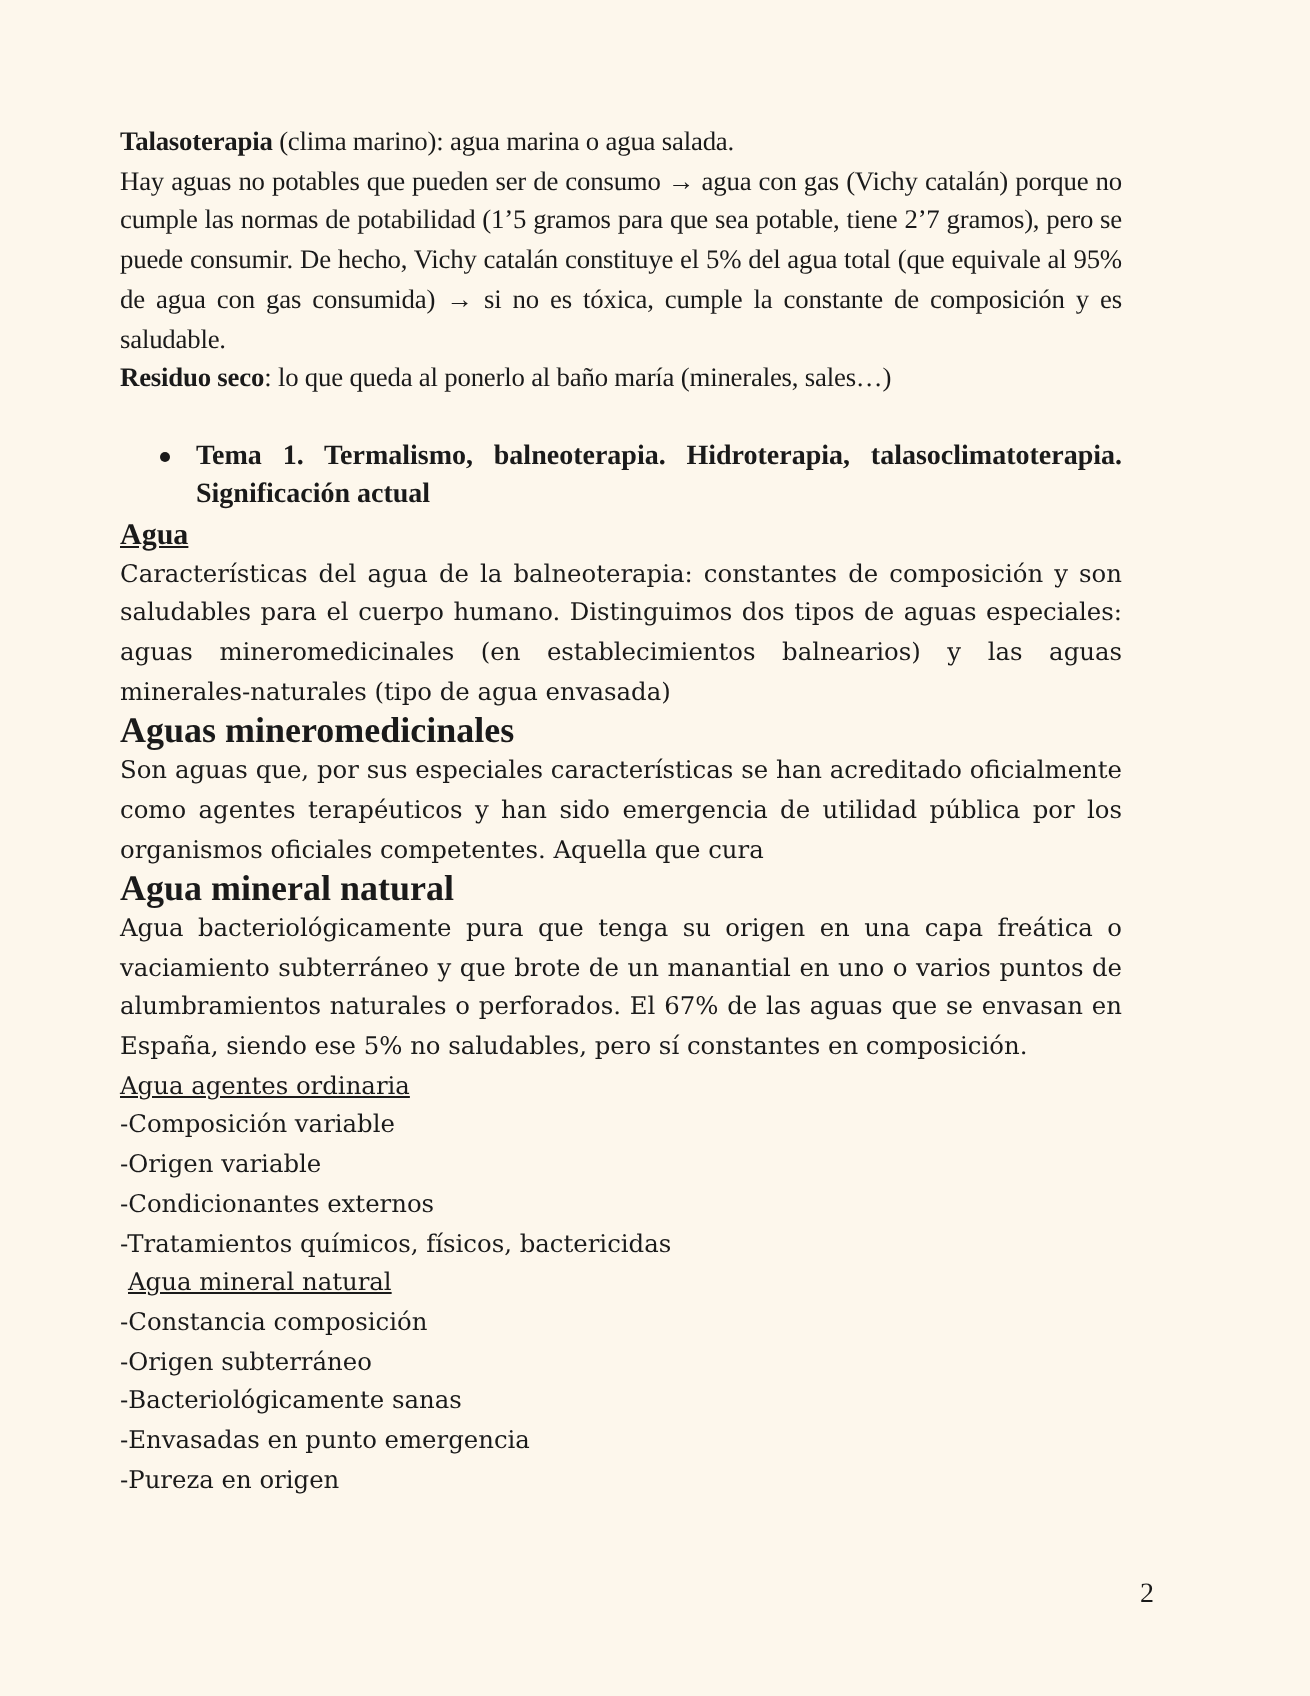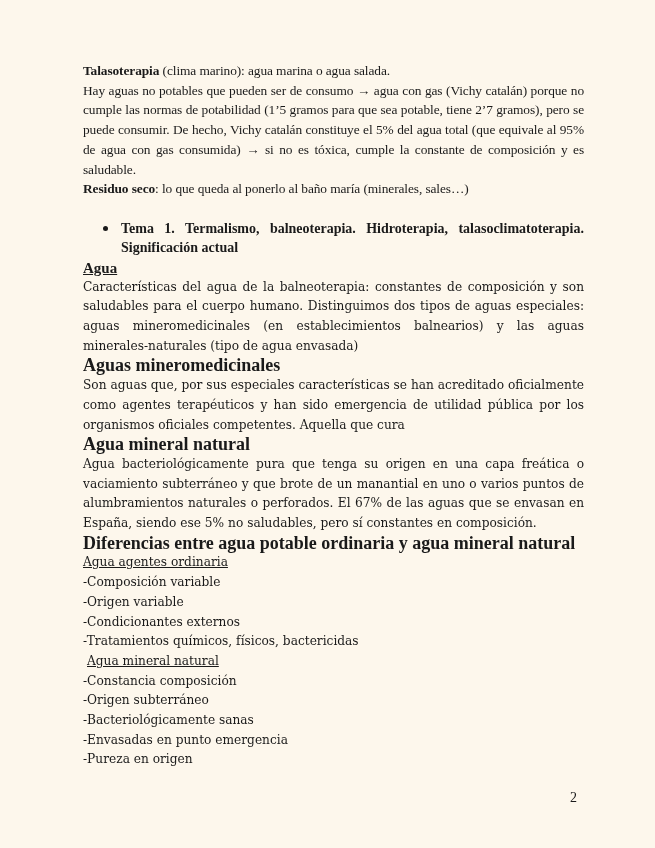--- a/index.html
+++ b/index.html
@@ -6,21 +6,21 @@
     body {
       width: 655px; height: 848px;
       background: #fdf7ec;
       font-family: "DejaVu Serif", "Liberation Serif", serif;
       color: #1a1a1a;
       position: relative;
       overflow: hidden;
     }
     .page {
       position: absolute;
-      left: 83px; top: 61px;
+      left: 60px; top: 61px;
       width: 501px;
       font-size: 12.2px;
       line-height: 19.7px;
     }
     .page p { margin: 0; }
     .just { text-align: justify; text-align-last: left; }
     b, .bold { font-weight: bold; }
     .ser { font-family: "Liberation Serif", serif; font-size: 13.4px; letter-spacing: -0.1px; }
     .spacer { height: 19.7px; }
     .bullet-block {
@@ -73,21 +73,20 @@
 
   <p class="h-agua">Agua</p>
   <p class="just">Características del agua de la balneoterapia: constantes de composición y son saludables para el cuerpo humano. Distinguimos dos tipos de aguas especiales: aguas mineromedicinales (en establecimientos balnearios) y las aguas minerales-naturales (tipo de agua envasada)</p>
 
   <p class="subhead">Aguas mineromedicinales</p>
   <p class="just">Son aguas que, por sus especiales características se han acreditado oficialmente como agentes terapéuticos y han sido emergencia de utilidad pública por los organismos oficiales competentes. Aquella que cura</p>
 
   <p class="subhead">Agua mineral natural</p>
   <p class="just">Agua bacteriológicamente pura que tenga su origen en una capa freática o vaciamiento subterráneo y que brote de un manantial en uno o varios puntos de alumbramientos naturales o perforados. El 67% de las aguas que se envasan en España, siendo ese 5% no saludables, pero sí constantes en composición.</p>
 
-  <p class="subhead">Diferencias entre agua potable ordinaria y agua mineral natural</p>
   <p class="uline">Agua agentes ordinaria</p>
   <p>-Composición variable</p>
   <p>-Origen variable</p>
   <p>-Condicionantes externos</p>
   <p>-Tratamientos químicos, físicos, bactericidas</p>
 
   <p class="uline indent1">Agua mineral natural</p>
   <p>-Constancia composición</p>
   <p>-Origen subterráneo</p>
   <p>-Bacteriológicamente sanas</p>

